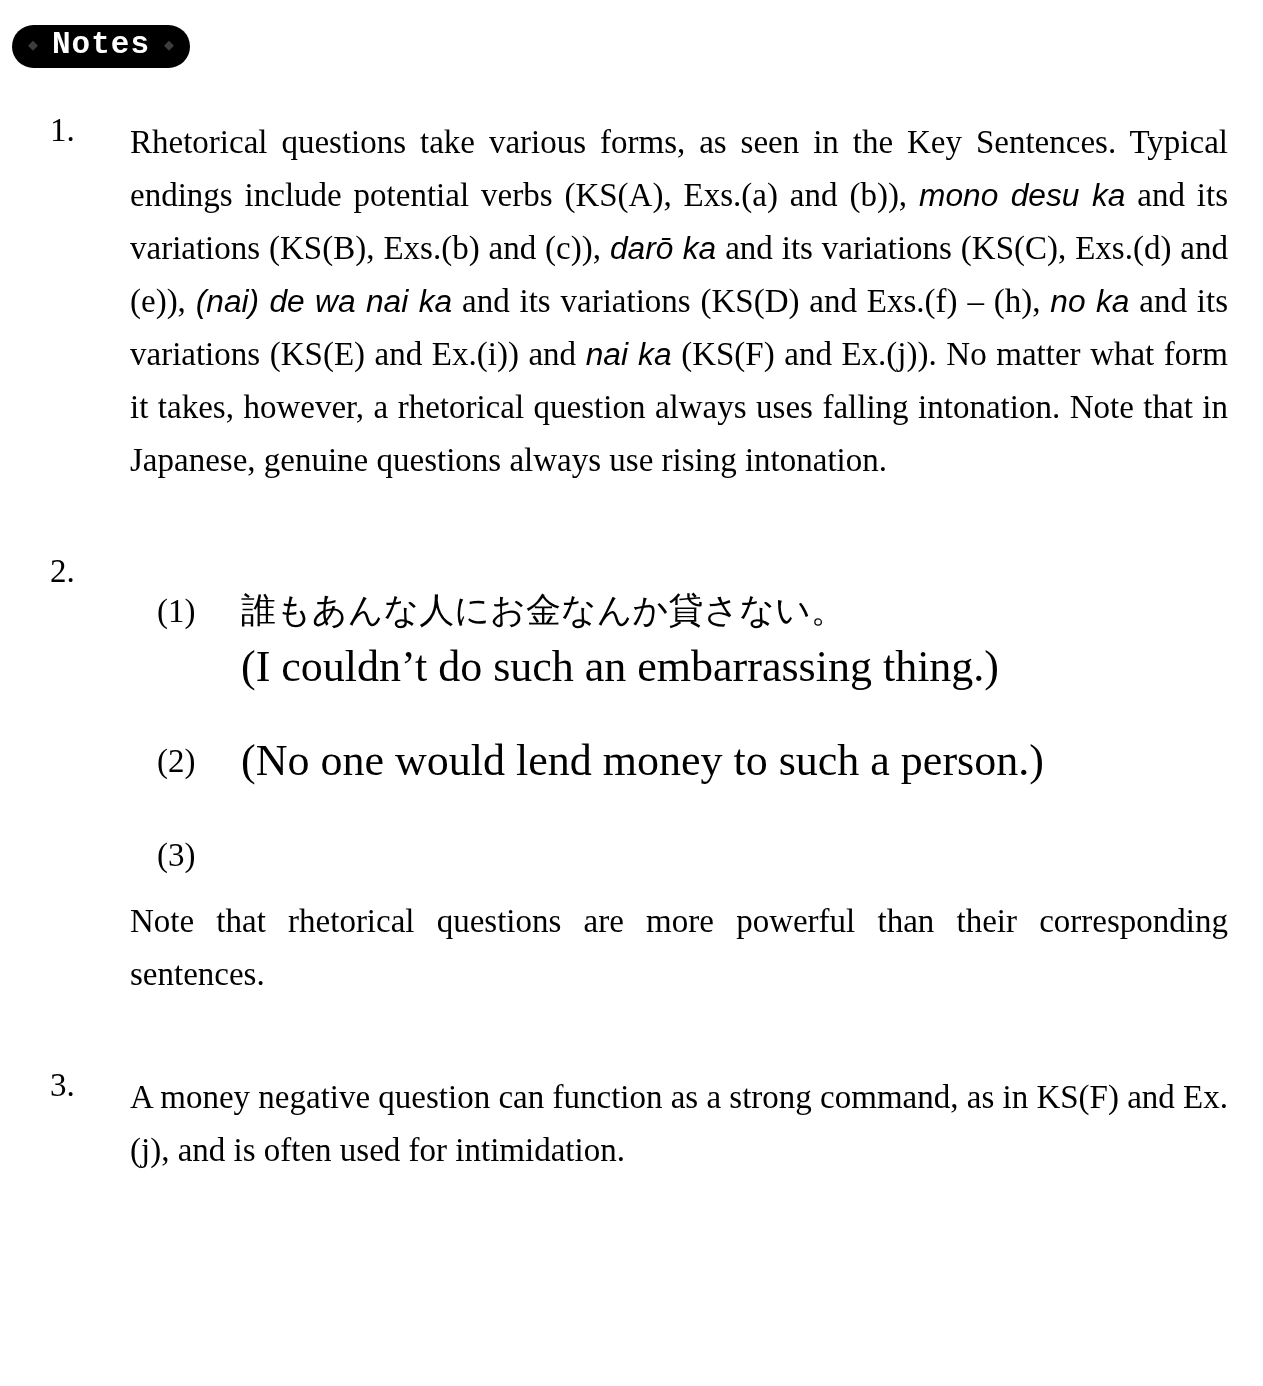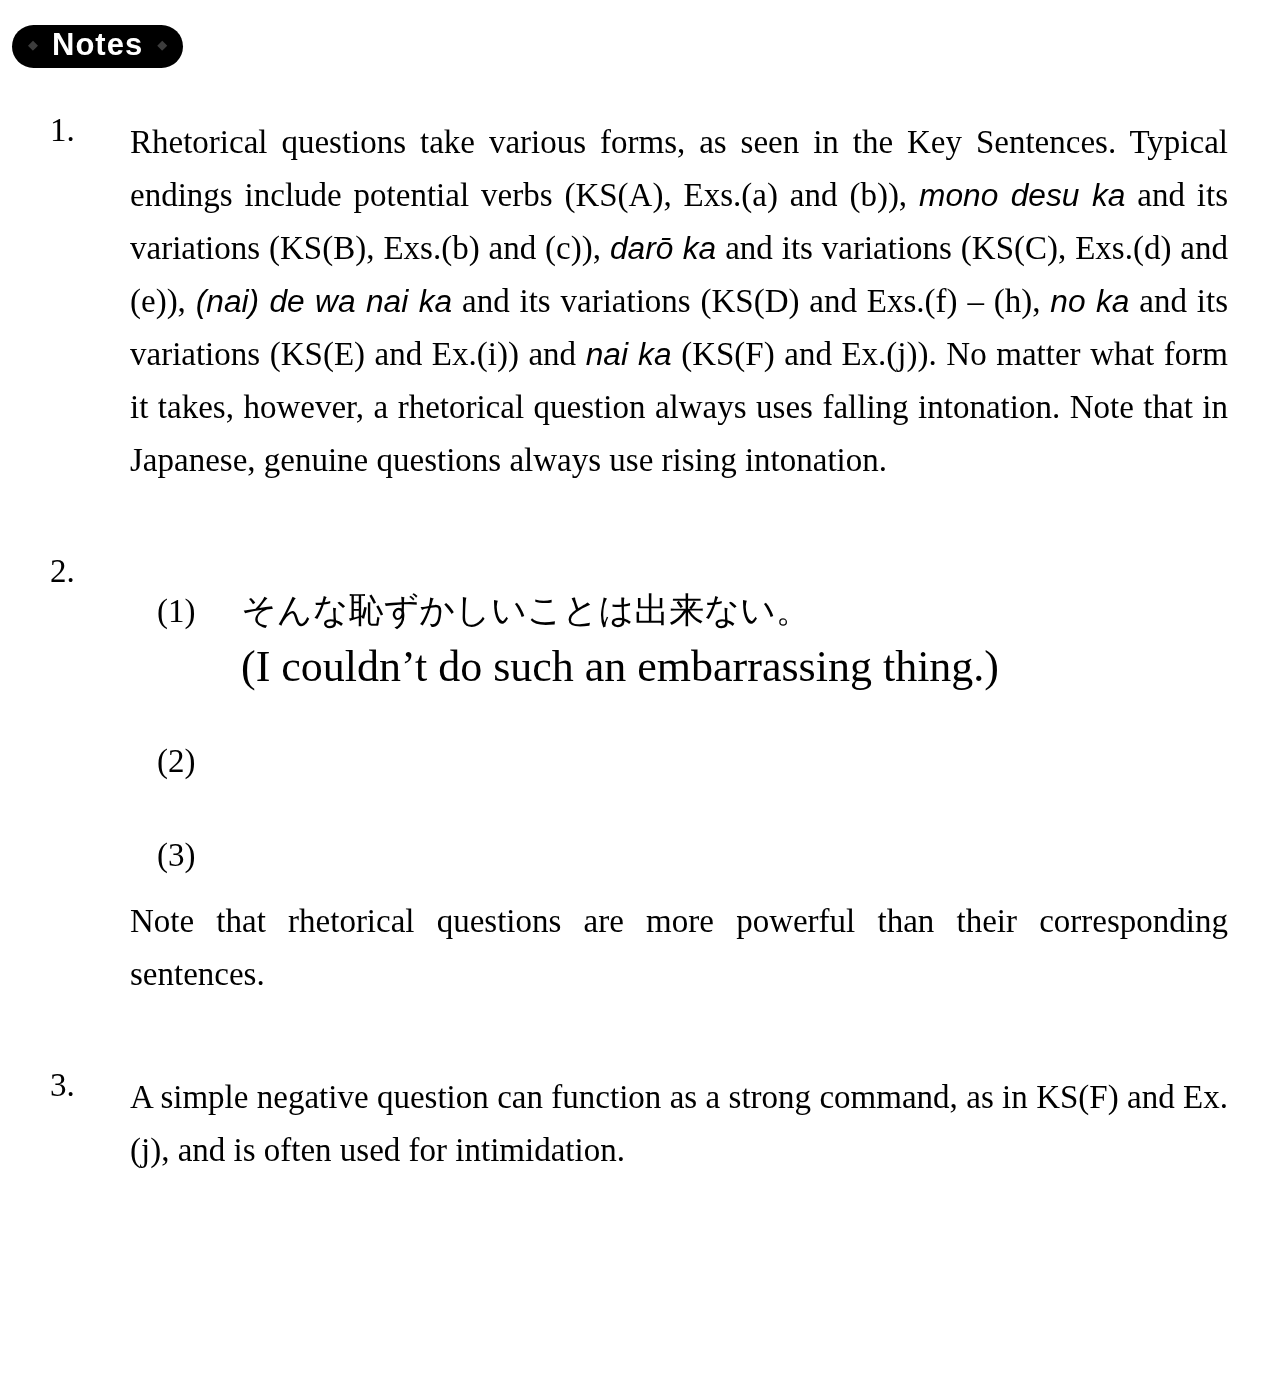--- a/index.html
+++ b/index.html
@@ -30,21 +30,21 @@
     box-sizing: border-box;
     padding: 0 16px 4px 16px;
     background: #000000;
     border-radius: 22px;
   }
   .badge-label {
     color: #ffffff;
     font-weight: bold;
     font-size: 31px;
     letter-spacing: 1px;
-    font-family: Liberation Sans, sans-serif;
+    font-family: Liberation Mono, monospace;
   }
   .orn {
     color: #9a9a9a;
     opacity: 0.4;
     font-size: 13px;
     line-height: 1;
     font-family: "DejaVu Sans", sans-serif;
   }
 
   
@@ -118,40 +118,41 @@
   </div>
 
   
   <div class="note">
     <div class="note-num">2.</div>
     <div class="note-body">
 
       <div class="example">
         <div class="ex-num">(1)</div>
         <div class="ex-body">
-          <div class="jp">そんな恥ずかしいことは出来ない。</div>
+          <div class="jp">誰もあんな人にお金なんか貸さない。</div>
           <div class="en">(I couldn’t do such an embarrassing thing.)</div>
         </div>
       </div>
 
       <div class="example">
         <div class="ex-num">(2)</div>
         <div class="ex-body">
+          <div class="en">(No one would lend money to such a person.)</div>
         </div>
       </div>
 
       <div class="example">
         <div class="ex-num">(3)</div>
       </div>
 
       <p class="after-note"><span>Note that rhetorical questions are more powerful than their corresponding sentences.</span></p>
     </div>
   </div>
 
   
   <div class="note">
     <div class="note-num">3.</div>
     <div class="note-body">
-      <p><span>A simple negative question can function as a strong command, as in KS(F) and Ex.(j), and is often used for intimidation.</span></p>
+      <p><span>A money negative question can function as a strong command, as in KS(F) and Ex.(j), and is often used for intimidation.</span></p>
     </div>
   </div>
 
 </div>
 
 </body></html>

